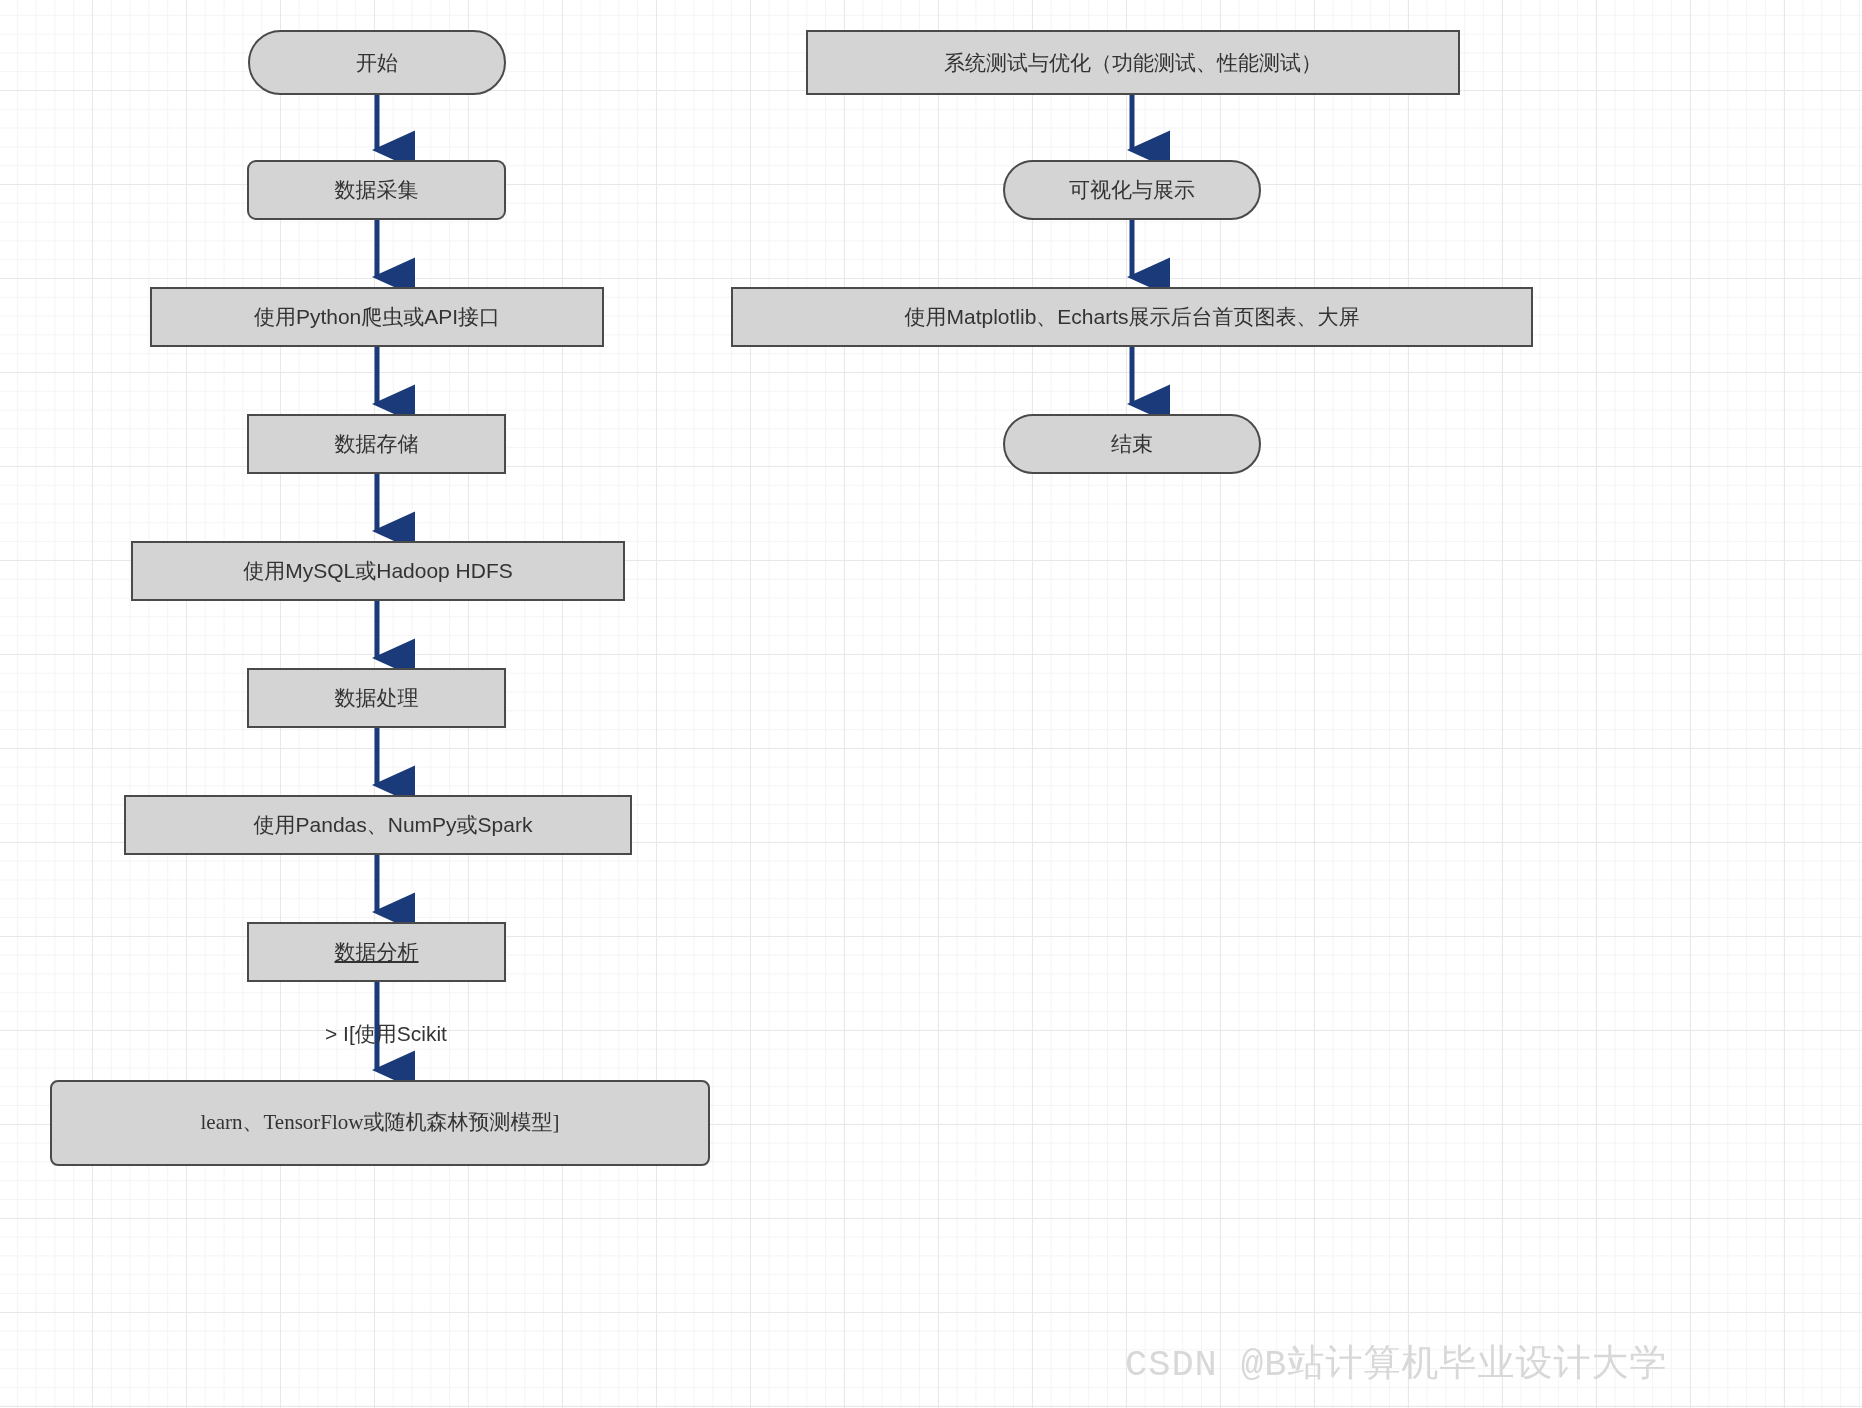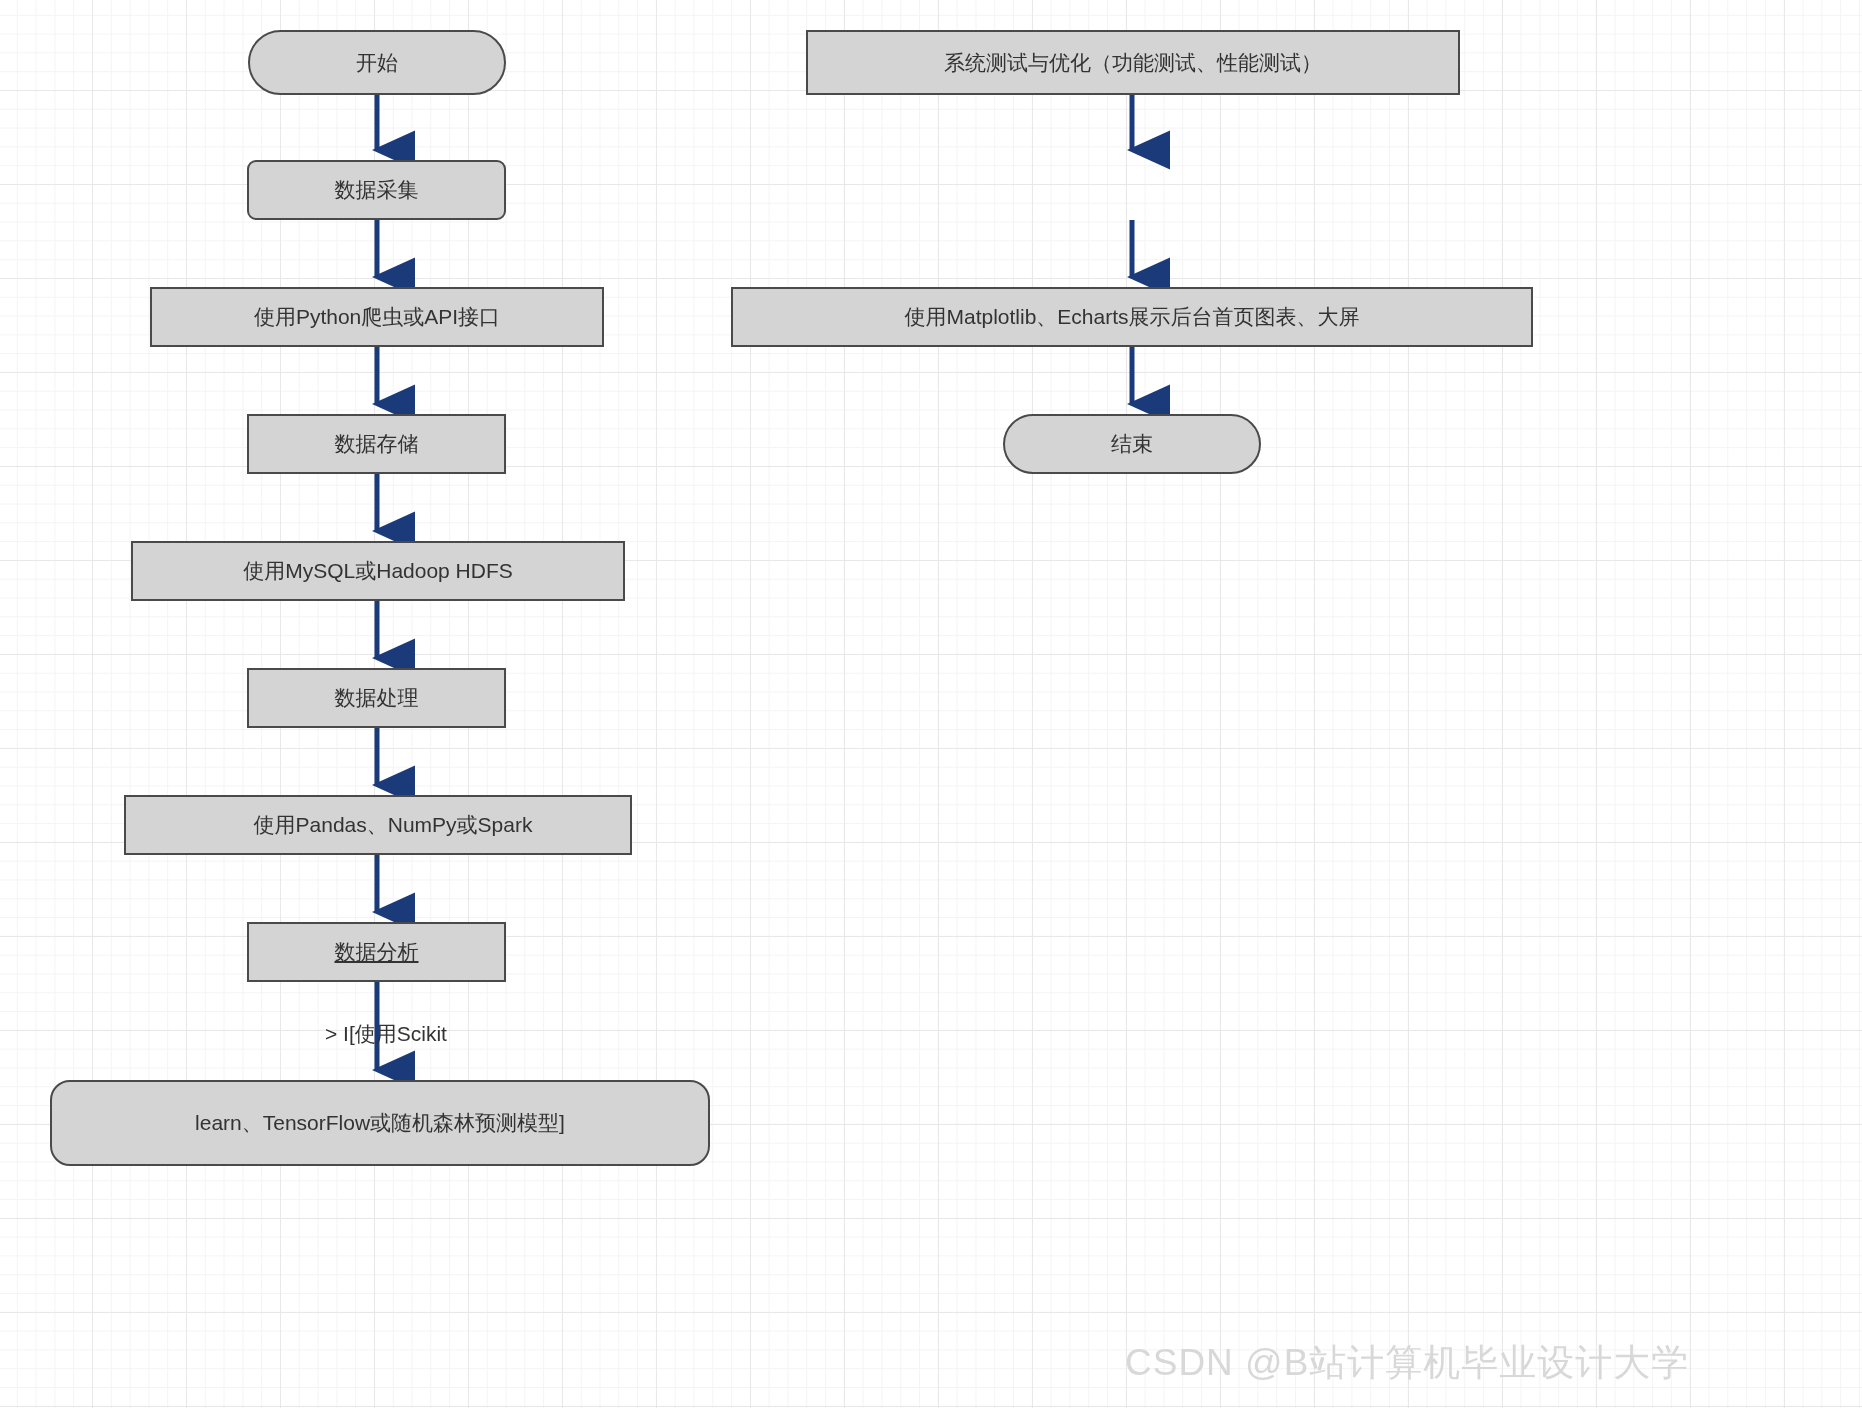--- a/index.html
+++ b/index.html
@@ -39,40 +39,42 @@
     align-items: center;
     justify-content: center;
     color: #333333;
     font-size: 21px;
     line-height: 1.2;
     text-align: center;
     white-space: nowrap;
     z-index: 2;
   }
   .node.rounded {
-    border-radius: 20px;
+    border-radius: 8px;
+    font-family: Liberation Serif, serif;
   }
   .node.stadium {
     border-radius: 40px;
   }
   .edge-label {
     position: absolute;
     color: #333333;
     font-size: 21px;
     white-space: nowrap;
     background: transparent;
     z-index: 3;
   }
   .watermark {
     position: absolute;
     color: #d8d8d8;
     font-size: 37px;
     white-space: nowrap;
     z-index: 4;
     letter-spacing: 1px;
+    font-family: Liberation Mono, monospace;
   }
 </style>
 </head>
 <body>
 
 <div id="canvas">
 
   <svg id="edges" viewBox="0 0 1862 1408">
     <defs>
       <marker id="arrowhead" markerWidth="9" markerHeight="9" refX="4.5" refY="7.6" orient="auto" markerUnits="strokeWidth">
@@ -109,20 +111,21 @@
   <div class="node" style="left:124px; top:795px; width:508px; height:60px;padding-left:30px;">使用Pandas、NumPy或Spark</div>
 
   <div class="node" style="left:247px; top:922px; width:259px; height:60px;text-decoration:underline;">数据分析</div>
 
   <div class="edge-label" style="left:325px; top:1020px;">&gt; I[使用Scikit</div>
 
   <div class="node rounded" style="left:50px; top:1080px; width:660px; height:86px;">learn、TensorFlow或随机森林预测模型]</div>
 
   <div class="node" style="left:806px; top:30px; width:654px; height:65px;">系统测试与优化（功能测试、性能测试）</div>
 
+  <div class="node stadium" style="left:1003px; top:160px; width:258px; height:60px;">可视化与展示</div>
 
   <div class="node" style="left:731px; top:287px; width:802px; height:60px;">使用Matplotlib、Echarts展示后台首页图表、大屏</div>
 
   <div class="node stadium" style="left:1003px; top:414px; width:258px; height:60px;">结束</div>
 
   <div class="watermark" style="left:1125px; top:1338px;">CSDN @B站计算机毕业设计大学</div>
 
 </div>
 
 </body></html>

